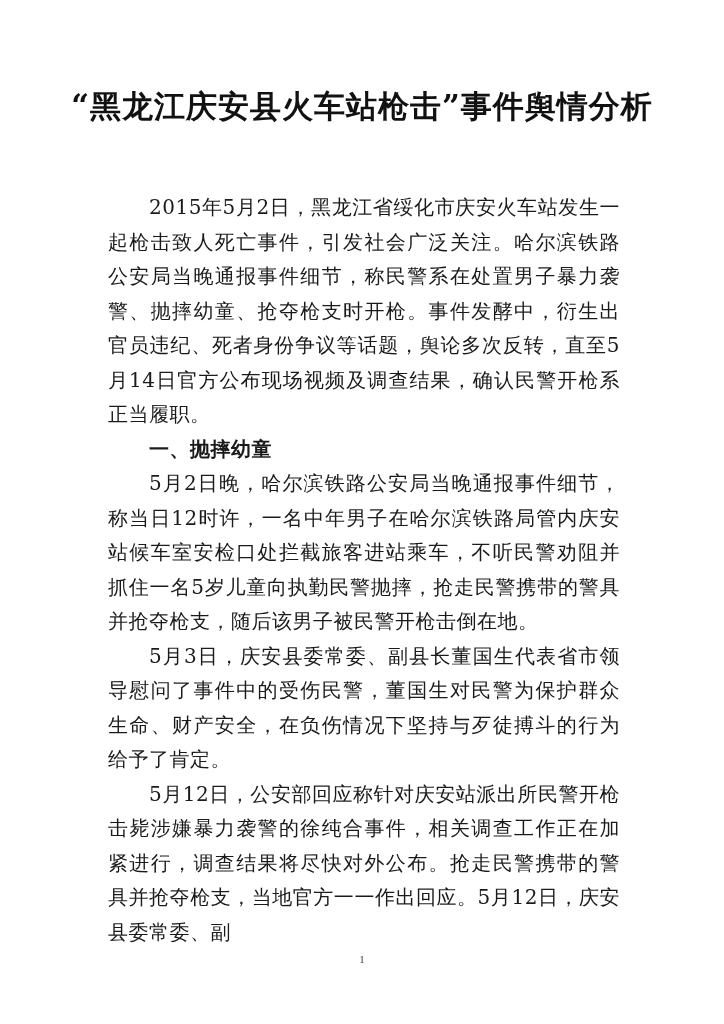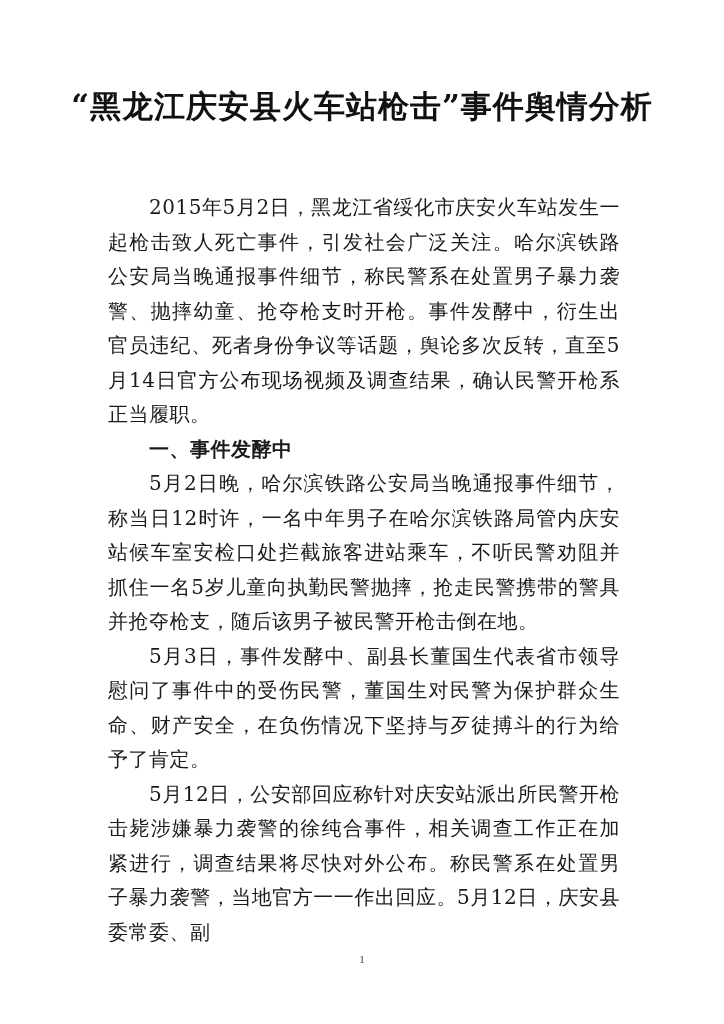--- a/index.html
+++ b/index.html
@@ -29,20 +29,20 @@
   }
 </style>
 </head>
 <body>
 
 <div class="page">
   <div class="title">“黑龙江庆安县火车站枪击”事件舆情分析</div>
 
   <div class="body-text">
     <p class="para">2015年5月2日，黑龙江省绥化市庆安火车站发生一起枪击致人死亡事件，引发社会广泛关注。哈尔滨铁路公安局当晚通报事件细节，称民警系在处置男子暴力袭警、抛摔幼童、抢夺枪支时开枪。事件发酵中，衍生出官员违纪、死者身份争议等话题，舆论多次反转，直至5月14日官方公布现场视频及调查结果，确认民警开枪系正当履职。</p>
-    <p class="heading">一、事件发酵中</p>
+    <p class="heading">一、抛摔幼童</p>
     <p class="para">5月2日晚，哈尔滨铁路公安局当晚通报事件细节，称当日12时许，一名中年男子在哈尔滨铁路局管内庆安站候车室安检口处拦截旅客进站乘车，不听民警劝阻并抓住一名5岁儿童向执勤民警抛摔，抢走民警携带的警具并抢夺枪支，随后该男子被民警开枪击倒在地。</p>
-    <p class="para">5月3日，事件发酵中、副县长董国生代表省市领导慰问了事件中的受伤民警，董国生对民警为保护群众生命、财产安全，在负伤情况下坚持与歹徒搏斗的行为给予了肯定。</p>
-    <p class="para">5月12日，公安部回应称针对庆安站派出所民警开枪击毙涉嫌暴力袭警的徐纯合事件，相关调查工作正在加紧进行，调查结果将尽快对外公布。称民警系在处置男子暴力袭警，当地官方一一作出回应。5月12日，庆安县委常委、副</p>
+    <p class="para">5月3日，庆安县委常委、副县长董国生代表省市领导慰问了事件中的受伤民警，董国生对民警为保护群众生命、财产安全，在负伤情况下坚持与歹徒搏斗的行为给予了肯定。</p>
+    <p class="para">5月12日，公安部回应称针对庆安站派出所民警开枪击毙涉嫌暴力袭警的徐纯合事件，相关调查工作正在加紧进行，调查结果将尽快对外公布。抢走民警携带的警具并抢夺枪支，当地官方一一作出回应。5月12日，庆安县委常委、副</p>
   </div>
 
   <div class="footer-page-num">1</div>
 </div>
 
 </body></html>

